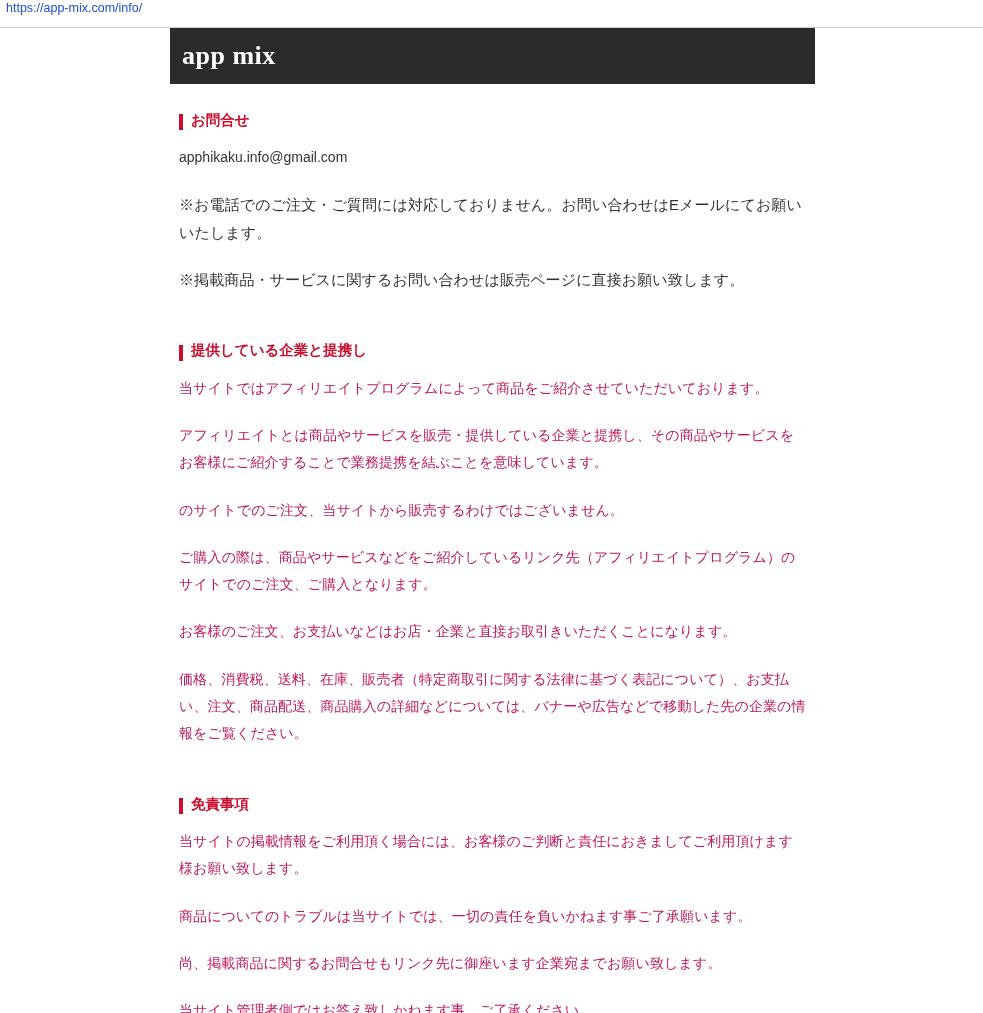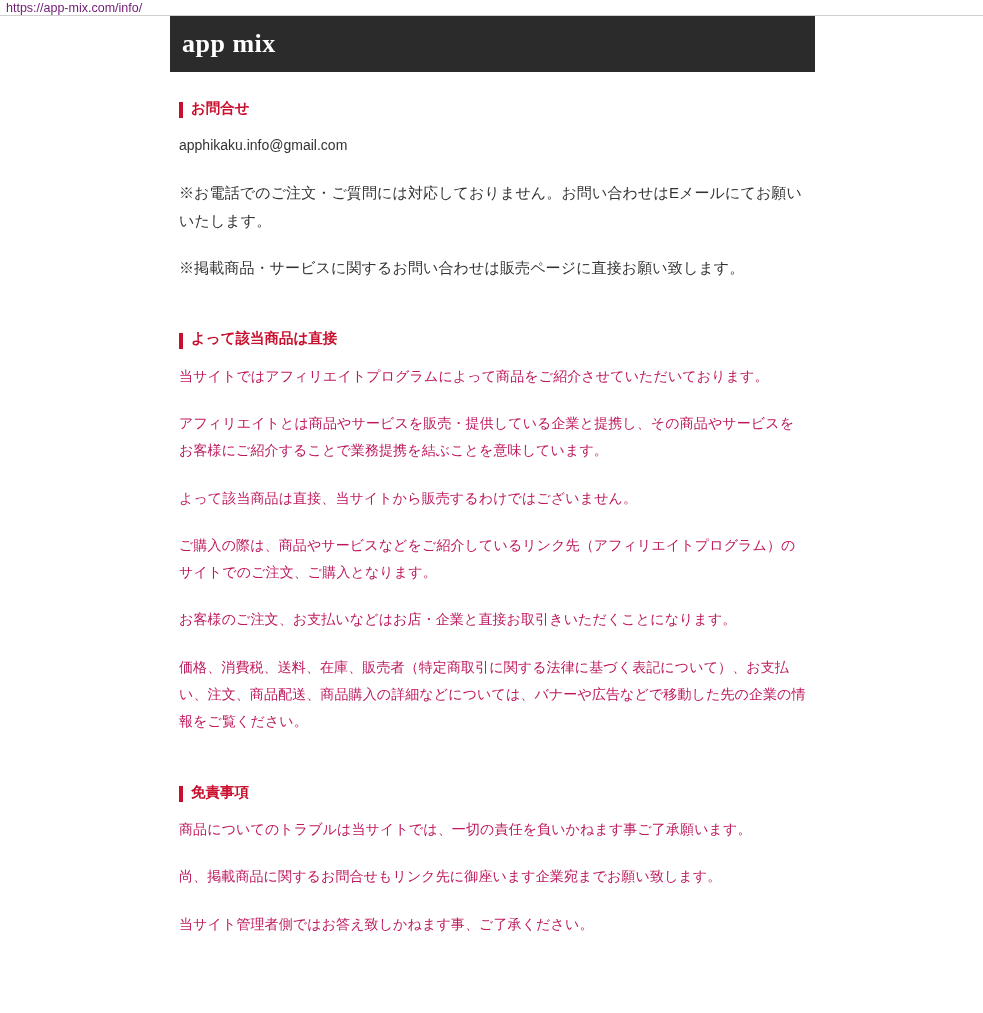--- a/index.html
+++ b/index.html
@@ -7,25 +7,25 @@
     padding: 0;
   }
   body {
     width: 983px;
     height: 1013px;
     background: #ffffff;
     font-family: "Liberation Sans", sans-serif;
     overflow: hidden;
   }
   .url-bar {
-    height: 16px;
+    height: 28px;
     background: #ffffff;
     border-bottom: 1px solid #cfcfcf;
     font-size: 12.5px;
-    color: #701a75;
+    color: #1d4ed8;
     padding: 1px 0 0 6px;
     box-sizing: border-box;
     white-space: nowrap;
   }
   .page {
     position: relative;
     width: 983px;
   }
   .content-wrap {
     width: 645px;
@@ -117,33 +117,34 @@
       <div class="sec-heading">
         <span class="bar"></span>
         <span>お問合せ</span>
       </div>
       <p class="email">apphikaku.info@gmail.com</p>
       <p class="body-text small">※お電話でのご注文・ご質問には対応しておりません。お問い合わせはEメールにてお願いいたします。</p>
       <p class="body-text small">※掲載商品・サービスに関するお問い合わせは販売ページに直接お願い致します。</p>
 
       <div class="sec-heading spaced">
         <span class="bar"></span>
-        <span>よって該当商品は直接</span>
+        <span>提供している企業と提携し</span>
       </div>
       <p class="body-text">当サイトではアフィリエイトプログラムによって商品をご紹介させていただいております。</p>
       <p class="body-text">アフィリエイトとは商品やサービスを販売・提供している企業と提携し、その商品やサービスをお客様にご紹介することで業務提携を結ぶことを意味しています。</p>
-      <p class="body-text">よって該当商品は直接、当サイトから販売するわけではございません。</p>
+      <p class="body-text">のサイトでのご注文、当サイトから販売するわけではございません。</p>
       <p class="body-text">ご購入の際は、商品やサービスなどをご紹介しているリンク先（アフィリエイトプログラム）のサイトでのご注文、ご購入となります。</p>
       <p class="body-text">お客様のご注文、お支払いなどはお店・企業と直接お取引きいただくことになります。</p>
       <p class="body-text">価格、消費税、送料、在庫、販売者（特定商取引に関する法律に基づく表記について）、お支払い、注文、商品配送、商品購入の詳細などについては、バナーや広告などで移動した先の企業の情報をご覧ください。</p>
 
       <div class="sec-heading spaced">
         <span class="bar"></span>
         <span>免責事項</span>
       </div>
+      <p class="body-text">当サイトの掲載情報をご利用頂く場合には、お客様のご判断と責任におきましてご利用頂けます様お願い致します。</p>
       <p class="body-text">商品についてのトラブルは当サイトでは、一切の責任を負いかねます事ご了承願います。</p>
       <p class="body-text">尚、掲載商品に関するお問合せもリンク先に御座います企業宛までお願い致します。</p>
       <p class="body-text">当サイト管理者側ではお答え致しかねます事、ご了承ください。</p>
 
     </div>
 
   </div>
 </div>
 
 </body></html>

